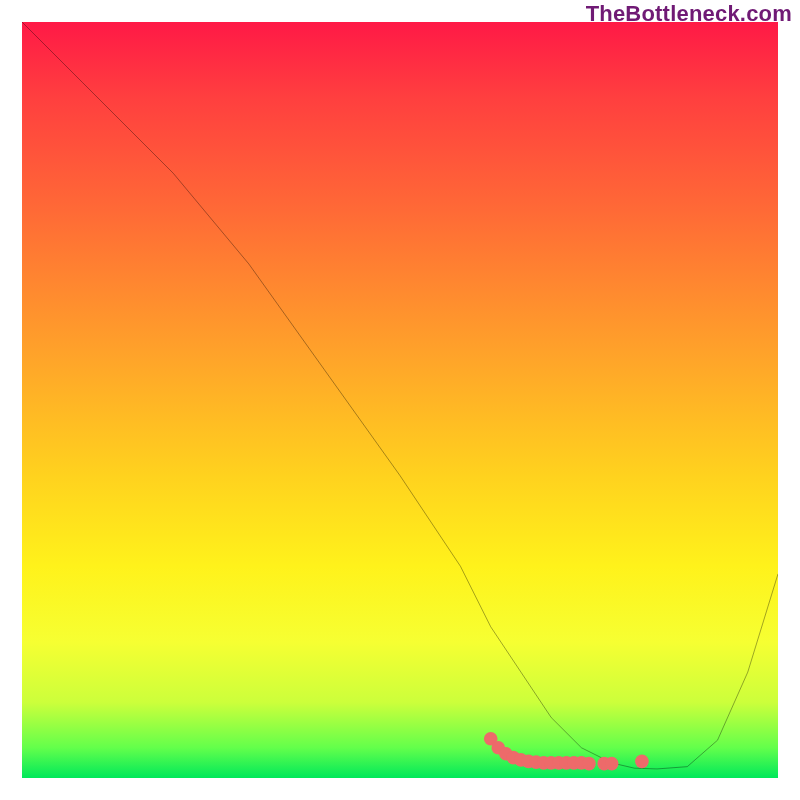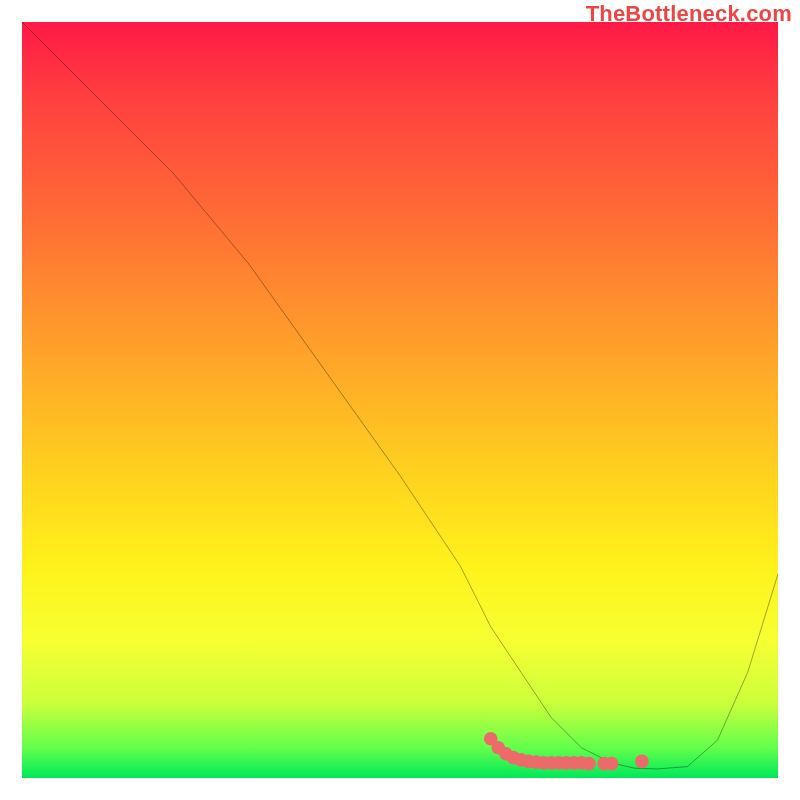--- a/index.html
+++ b/index.html
@@ -14,21 +14,21 @@
     position: relative;
     width: 800px;
     height: 800px;
   }
   .watermark {
     position: absolute;
     top: 1px;
     right: 8px;
     font-size: 22px;
     font-weight: bold;
-    color: #ef4444;
+    color: #701a75;
     letter-spacing: 0.2px;
     z-index: 3;
   }
   .plot {
     position: absolute;
     left: 22px;
     top: 22px;
     width: 756px;
     height: 756px;
     background: linear-gradient(to bottom,

